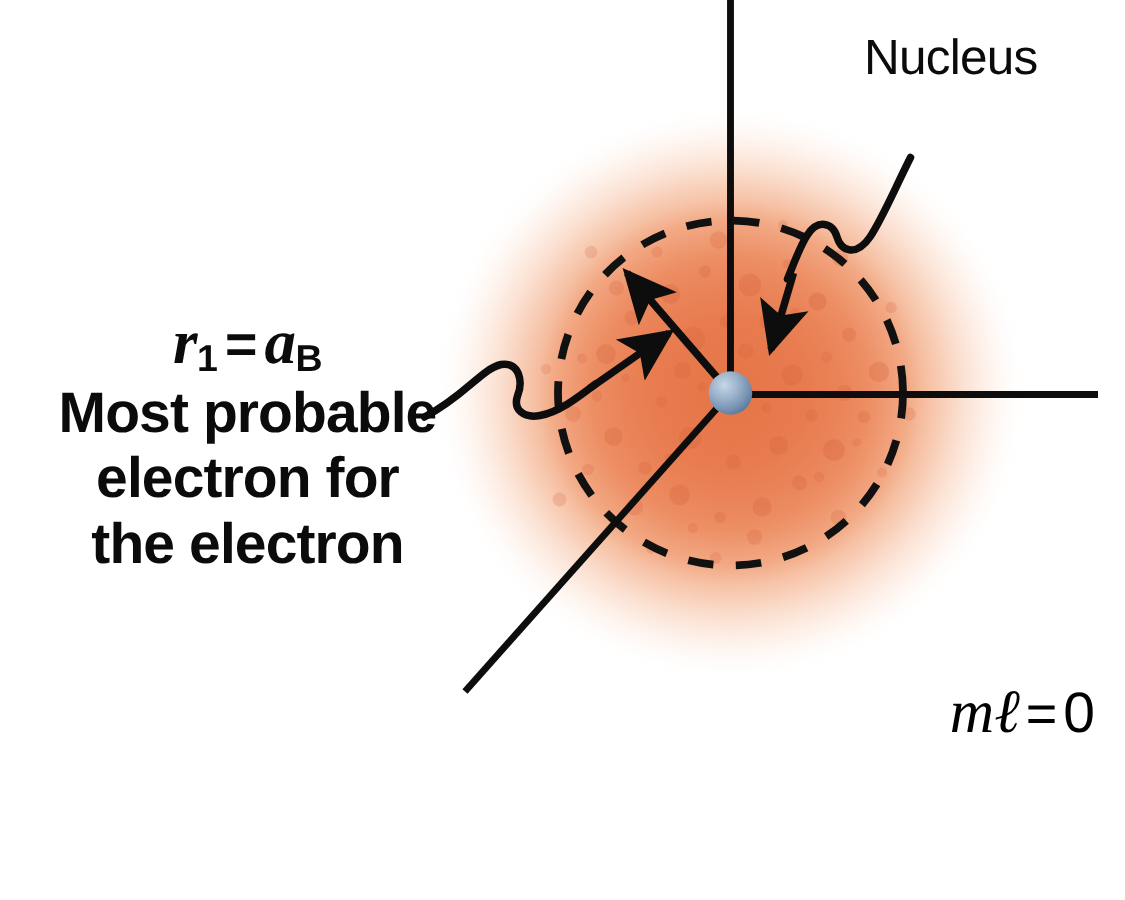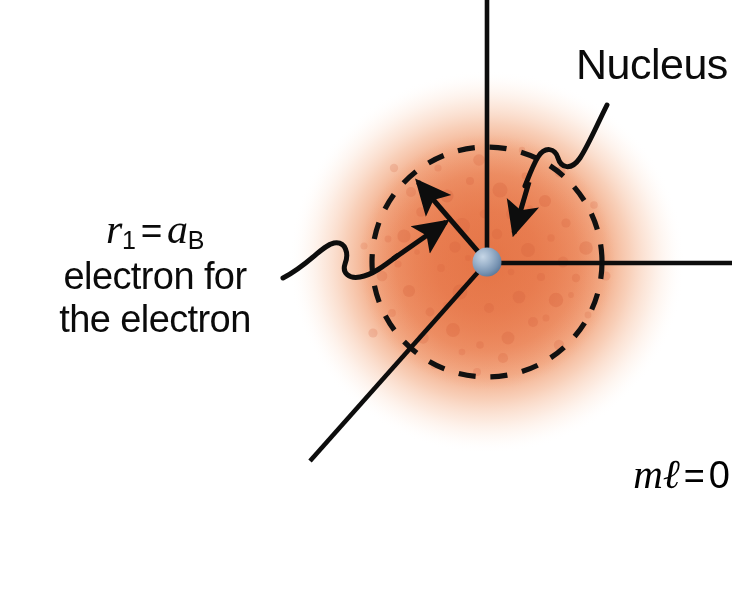--- a/index.html
+++ b/index.html
@@ -34,31 +34,32 @@
   
   .label {
     position: absolute;
     color: #0b0b0b;
     line-height: 1.12;
     white-space: nowrap;
   }
 
   #nucleus-label {
     left: 576px;
-    top: 40px;
-    font-size: 43px;
+    top: 20px;
+    font-size: 33px;
     letter-spacing: -0.5px;
   }
 
   #radius-label-block {
-    left: 10px;
+    left: 20px;
     top: 206px;
     width: 290px;
     text-align: center;
     white-space: normal;
+    font-weight: bold;
   }
   #radius-eq {
     font-size: 39px;
     letter-spacing: -0.3px;
     margin-bottom: 1px;
   }
   #radius-eq .it {
     font-style: italic;
     font-family: "Liberation Serif", serif;
     font-size: 42px;
@@ -234,20 +235,21 @@
 
     <circle cx="487" cy="262" r="14.5" fill="url(#nucGrad)"></circle>
   </svg>
 
   <div class="label" id="nucleus-label">Nucleus</div>
 
   <div class="label" id="radius-label-block">
     <div id="radius-eq">
       <span class="it">r</span><span class="sub">1</span><span class="eqsign">=</span><span class="it">a</span><span class="sub">B</span>
     </div>
+    <div class="desc-line">Most probable</div>
     <div class="desc-line">electron for</div>
     <div class="desc-line">the electron</div>
   </div>
 
   <div id="quantum-numbers">
     <div class="qn-row">
       <span class="qn-sym">m</span><span class="qn-sym sub">ℓ</span><span class="qn-eq">=</span><span class="qn-val">0</span>
     </div>
   </div>
 

